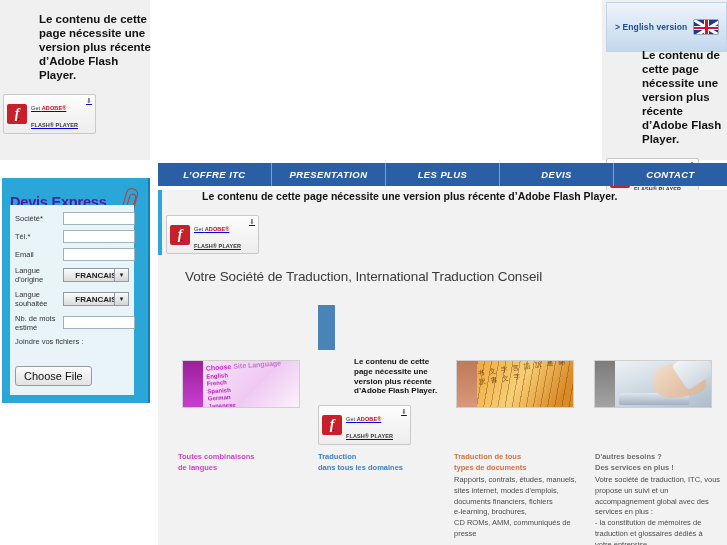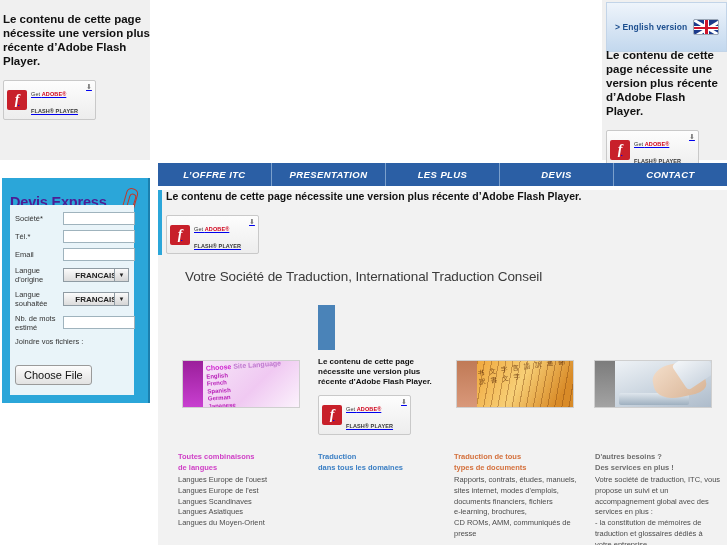--- a/index.html
+++ b/index.html
@@ -6,21 +6,21 @@
   html, body { margin:0; padding:0; }
   body {
     width:727px; height:545px;
     font-family:"Liberation Sans", sans-serif;
     background:#ffffff;
     overflow:hidden;
     position:relative;
   }
 
   
-  .flash-msg { color:#111; font-weight:bold; line-height:1.22; }
+  .flash-msg { color:#111; font-weight:bold; line-height:1.22;margin-left:36px; }
   .flash-badge {
     display:inline-block; background:linear-gradient(#fdfdfd,#ededed);
     border:1px solid #c9c9c9; border-radius:2px;
     padding:2px 3px; position:relative;
   }
   .flash-badge .fb-row { display:flex; align-items:center; }
   .fb-icon {
     width:20px; height:20px; background:#c8202a; border-radius:2px;
     display:flex; align-items:center; justify-content:center;
     color:#fff; font-style:italic; font-weight:bold; font-size:14px;
@@ -117,25 +117,25 @@
     background:linear-gradient(#fbfbfb,#dcdcdc);
     font-size:8px; font-family:"Liberation Sans", sans-serif;
     display:flex; align-items:center; justify-content:center;
     position:relative; color:#222; font-weight:bold; cursor:pointer;
   }
   .fselect .arrow {
     position:absolute; right:0; top:0; bottom:0; width:14px;
     border-left:1px solid #8f9ba3; background:linear-gradient(#fafafa,#d5d5d5);
     display:flex; align-items:center; justify-content:center; font-size:6px; color:#222;
   }
-  #joindre { font-size:7.5px; color:#333; margin:2px 0 19px 0; }
+  #joindre { font-size:7.5px; color:#333; margin:2px 0 3px 0; }
   #choose-file {
     font-size:11px; font-family:"Liberation Sans", sans-serif;
     padding:3px 8px; background:linear-gradient(#fcfcfc,#e2e2e2);
-    border:1px solid #9a9a9a; border-radius:3px; color:#111; cursor:pointer;
+    border:1px solid #9a9a9a; border-radius:3px; color:#111; cursor:pointer;margin-top:17px;
   }
 
   
   #main { position:absolute; left:158px; top:190px; width:569px; height:355px; background:#f2f2f2; }
   #accent-bar { position:absolute; left:0px; top:0; width:4px; height:65px; background:#2ba6d9; }
   #main-flash { position:absolute; left:8px; top:0px; width:540px; }
   #main-flash .flash-msg { font-size:10.5px; }
   #main-flash .flash-badge { margin-top:12px; }
 
   #main-title {
@@ -364,25 +364,20 @@
             <span class="sleeve"></span>
           </span>
       </span>
     </div>
   </div>
 
   <div id="cols">
     <div class="col" id="col1">
       <div class="ch">Toutes combinaisons</div>
       <div class="ch">de langues</div>
-      <div class="cb" style="white-space:pre-line">Langues Europe de l'ouest
-Langues Europe de l'est
-Langues Scandinaves
-Langues Asiatiques
-Langues du Moyen-Orient</div>
     </div>
     <div class="col" id="col2">
       <div class="ch">Traduction</div>
       <div class="ch">dans tous les domaines</div>
     </div>
     <div class="col" id="col3">
       <div class="ch">Traduction de tous</div>
       <div class="ch">types de documents</div>
       <div class="cb" style="white-space:pre-line">Rapports, contrats, études, manuels, sites internet, modes d'emplois, documents financiers, fichiers
 e-learning, brochures,

